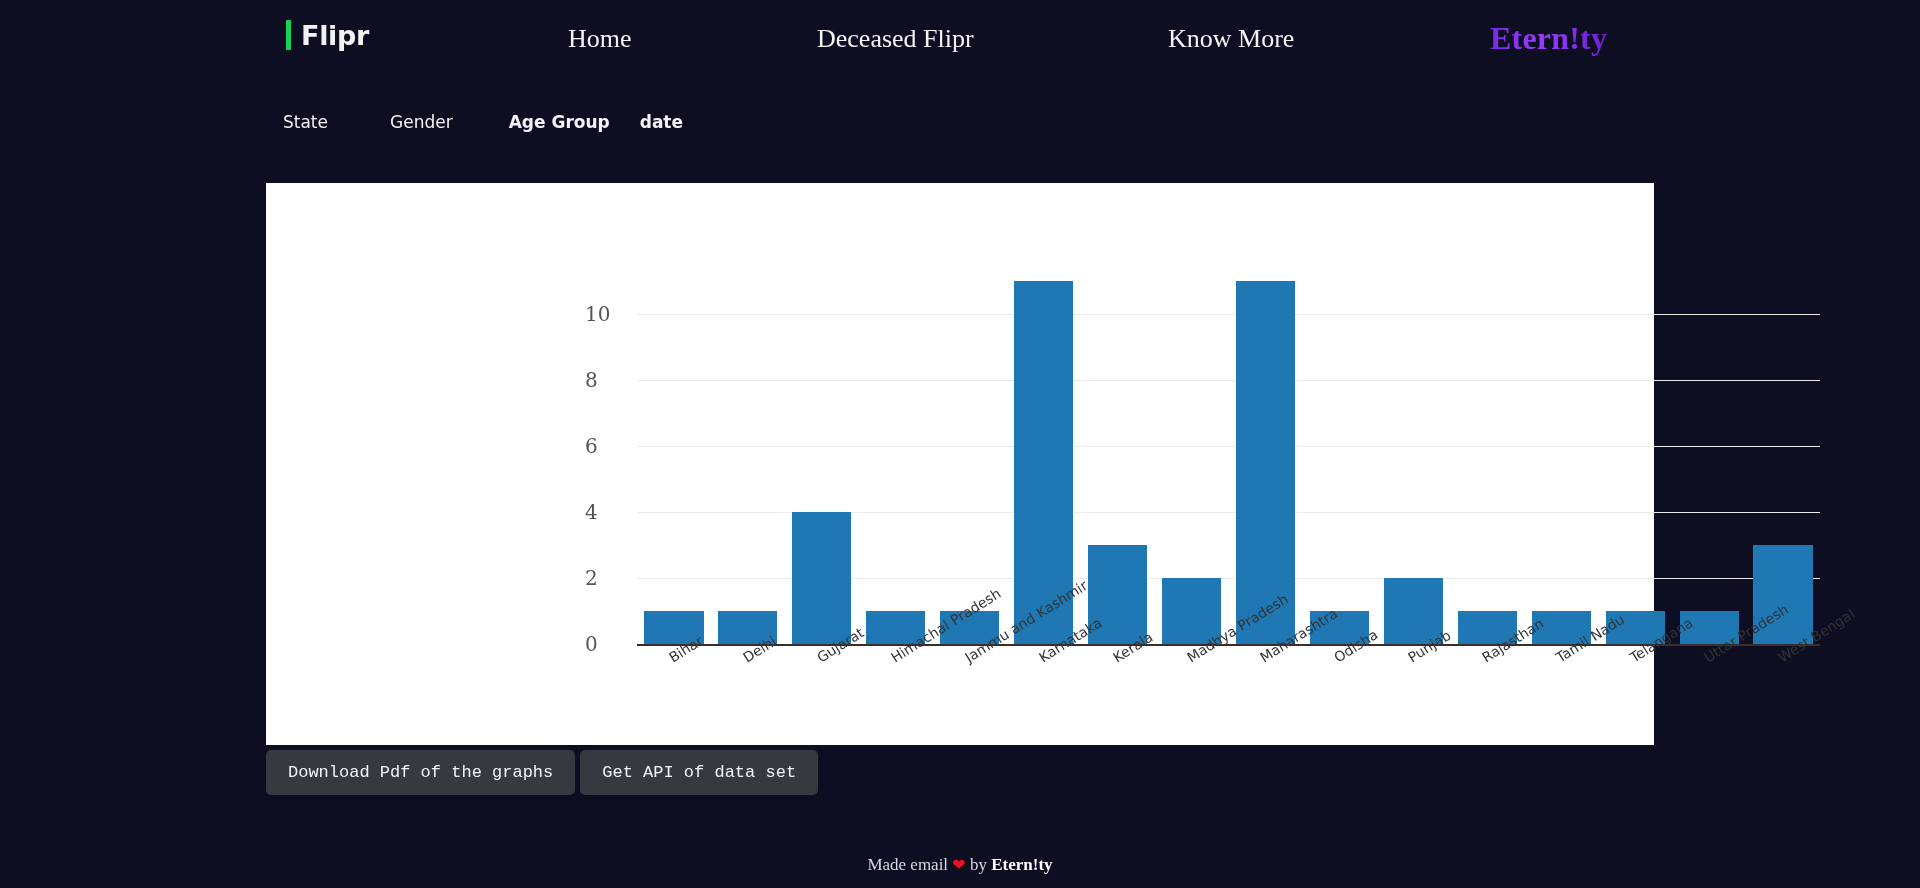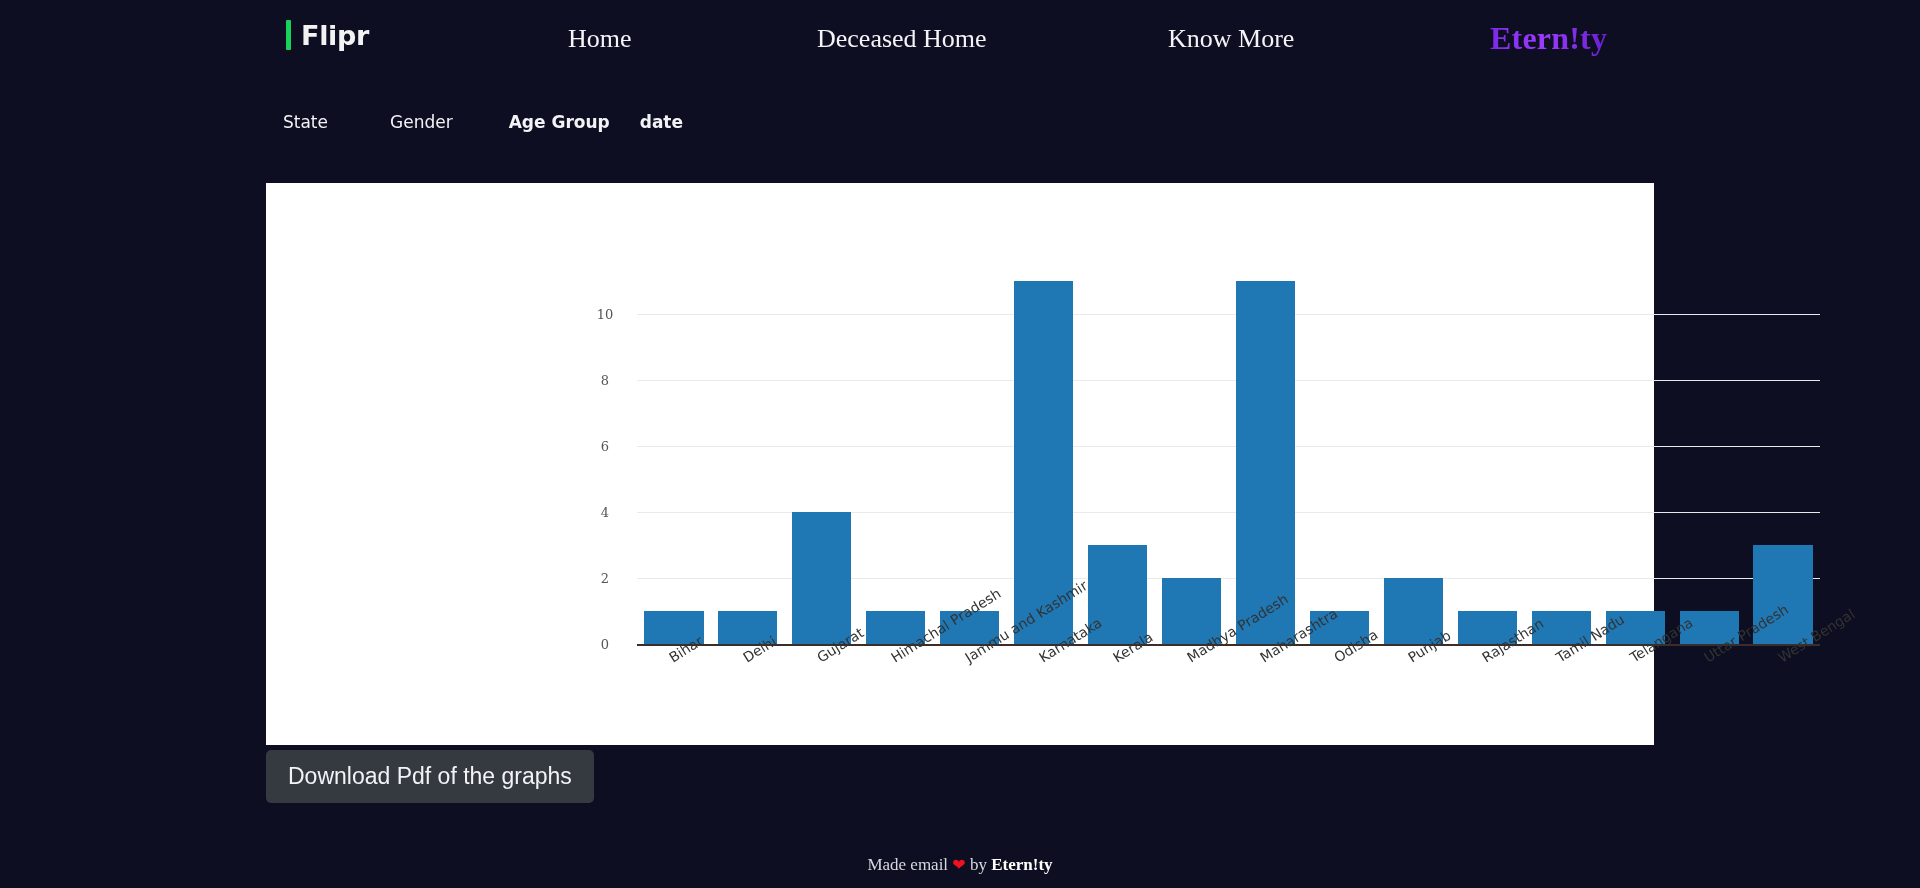--- a/index.html
+++ b/index.html
@@ -112,23 +112,23 @@
     position: absolute;
     left: 371px;
     width: 1183px;
     height: 1px;
     background: #eaeaea;
   }
   .ytick-label {
     position: absolute;
     right: 1029px;
     font-family: "DejaVu Serif", serif;
-    font-size: 13px;
+    font-size: 20px;
     color: #555555;
-    text-align: center;
+    text-align: left;
     width: 40px;
     transform: translateY(-50%);
   }
   #xaxis-line {
     position: absolute;
     left: 371px;
     top: 461px;
     width: 1183px;
     height: 2px;
     background: #3b2e2a;
@@ -157,22 +157,22 @@
     top: 750px;
     display: flex;
     align-items: flex-start;
     gap: 5px;
   }
   .action-btn {
     background: #343a40;
     color: #f3f3f7;
     border: none;
     border-radius: 5px;
-    font-family: Liberation Sans, sans-serif;
-    font-size: 23px;
+    font-family: Liberation Mono, monospace;
+    font-size: 17px;
     padding: 13px 22px;
     cursor: pointer;
     white-space: nowrap;
   }
 
   
   #footer {
     position: absolute;
     left: 0;
     top: 855px;
@@ -187,21 +187,21 @@
 </style>
 </head>
 <body>
 
 <div id="navbar">
   <div id="brand-wrap">
     <div id="brand-bar"></div>
     <span id="brand-text">Flipr</span>
   </div>
   <a href="#" class="nav-link" id="nav-home">Home</a>
-  <a href="#" class="nav-link" id="nav-dec">Deceased Home</a>
+  <a href="#" class="nav-link" id="nav-dec">Deceased Flipr</a>
   <a href="#" class="nav-link" id="nav-know">Know More</a>
   <span id="nav-logo">Etern!ty</span>
 </div>
 
 <div id="filter-row">
   <button class="filter-item" id="filter-state">State</button>
   <button class="filter-item" id="filter-gender">Gender</button>
   <button class="filter-item" id="filter-age">Age Group</button>
   <button class="filter-item" id="filter-date">date</button>
 </div>
@@ -258,20 +258,21 @@
         <div class="xtick-label" style="left: 1287.22px; top: 469px;">Tamil Nadu</div>
         <div class="xtick-label" style="left: 1361.16px; top: 469px;">Telangana</div>
         <div class="xtick-label" style="left: 1435.09px; top: 469px;">Uttar Pradesh</div>
         <div class="xtick-label" style="left: 1509.03px; top: 469px;">West Bengal</div>
       </div>
   </div>
 </div>
 
 <div id="button-row">
   <button class="action-btn">Download Pdf of the graphs</button>
+  <button class="action-btn">Get API of data set</button>
 </div>
 
 <div id="footer">
   <span>Made email</span>
   <span id="footer-heart">❤</span>
   <span>by</span>
   <span id="footer-brand">Etern!ty</span>
 </div>
 
 </body></html>

